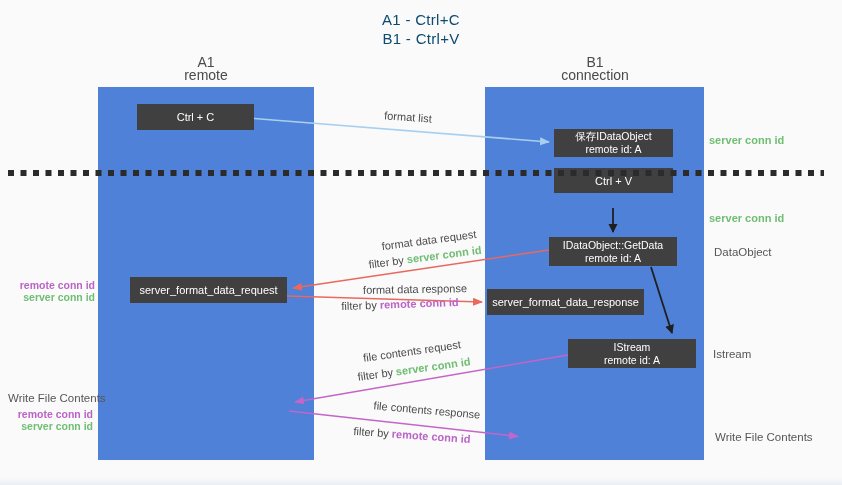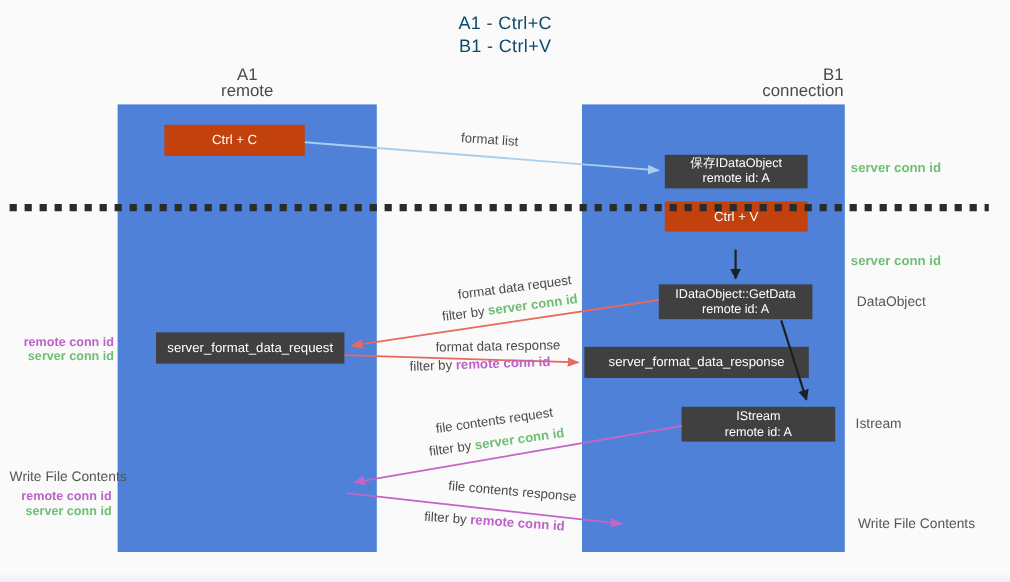--- a/index.html
+++ b/index.html
@@ -32,40 +32,40 @@
   .lane-right{left:485px;width:219px;}
 
   .lane-header{
     top:57px;width:216px;
     text-align:center;
     color:#4a4a4a;
     font-size:14px;line-height:13px;
     top:56px;
   }
   .lh-left{left:98px;}
-  .lh-right{left:487px;text-align:right;}
+  .lh-right{left:487px;}
 
   .node{
     color:#fff;
     display:flex;flex-direction:column;
     align-items:center;justify-content:center;
     text-align:center;
     font-size:11px;
     z-index:4;
   }
   .node.two{font-size:10.5px;line-height:13px;}
-  .green{background:#c2410c;}
+  .green{background:#404040;}
   .orange{background:#404040;}
 
   .n-ctrlc{left:137px;top:104px;width:117px;height:26px;}
   .n-save{left:554px;top:129px;width:119px;height:28px;}
   .n-ctrlv{left:554px;top:168px;width:119px;height:25px;}
   .n-getdata{left:549px;top:237px;width:128px;height:29px;}
   .n-freq{left:130px;top:277px;width:157px;height:26px;}
-  .n-fresp{left:487px;top:289px;width:187px;height:26px;}
+  .n-fresp{left:487px;top:289px;width:157px;height:26px;}
   .n-istream{left:568px;top:339px;width:128px;height:29px;}
   .n-fcreq{left:128px;top:393px;width:161px;height:26px;}
   .n-fcresp{left:524px;top:425px;width:159px;height:27px;}
 
   .side-gray{color:#565656;font-size:11.5px;z-index:6;white-space:nowrap;}
   .side-green{color:#6FBE73;font-weight:bold;font-size:11px;z-index:6;white-space:nowrap;}
   .conn-group{
     text-align:right;font-weight:bold;font-size:10.5px;line-height:12px;
     white-space:nowrap;z-index:6;
   }

